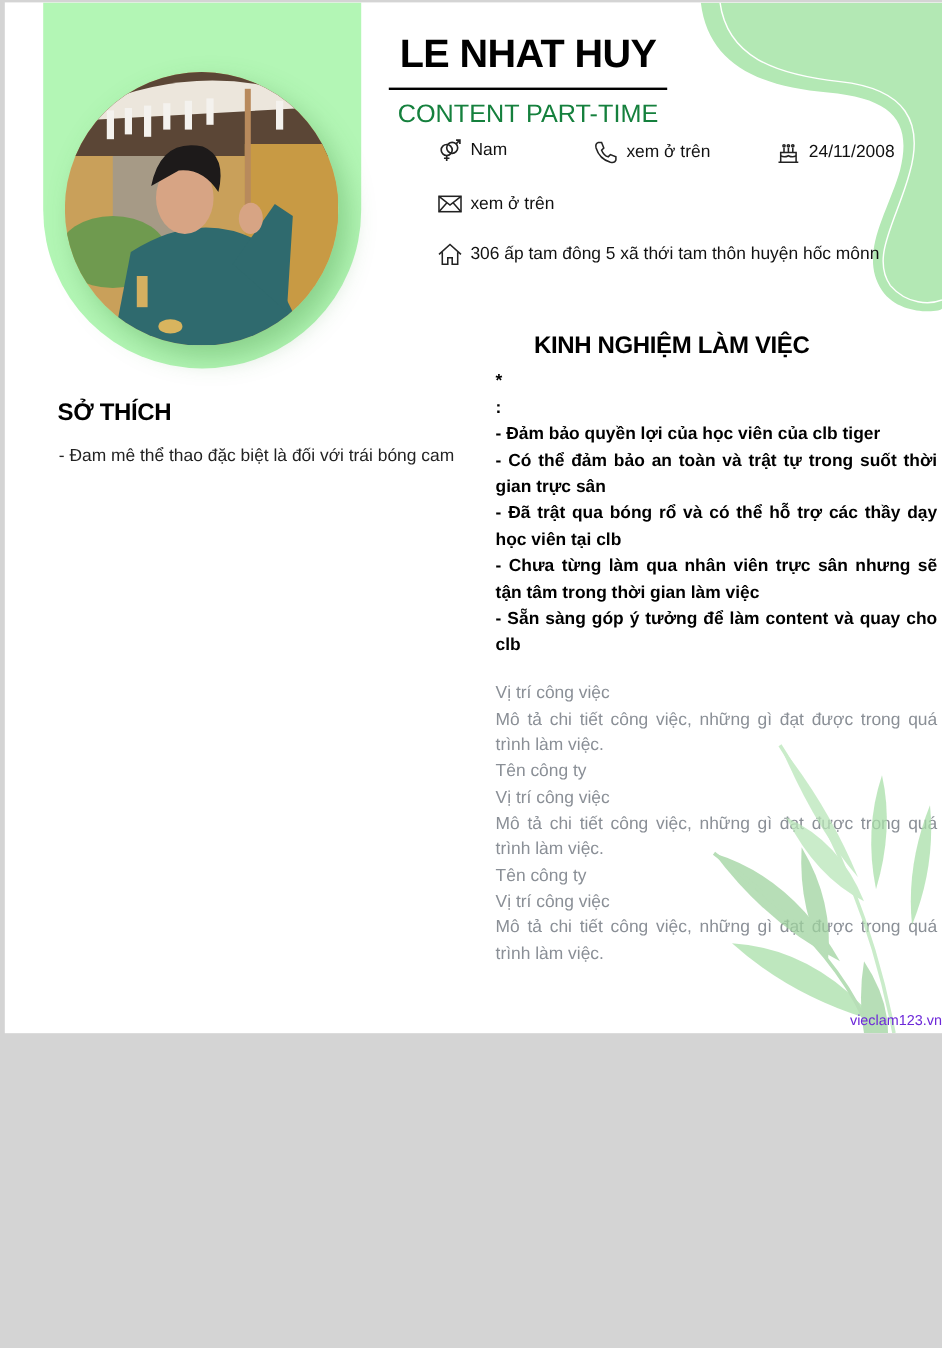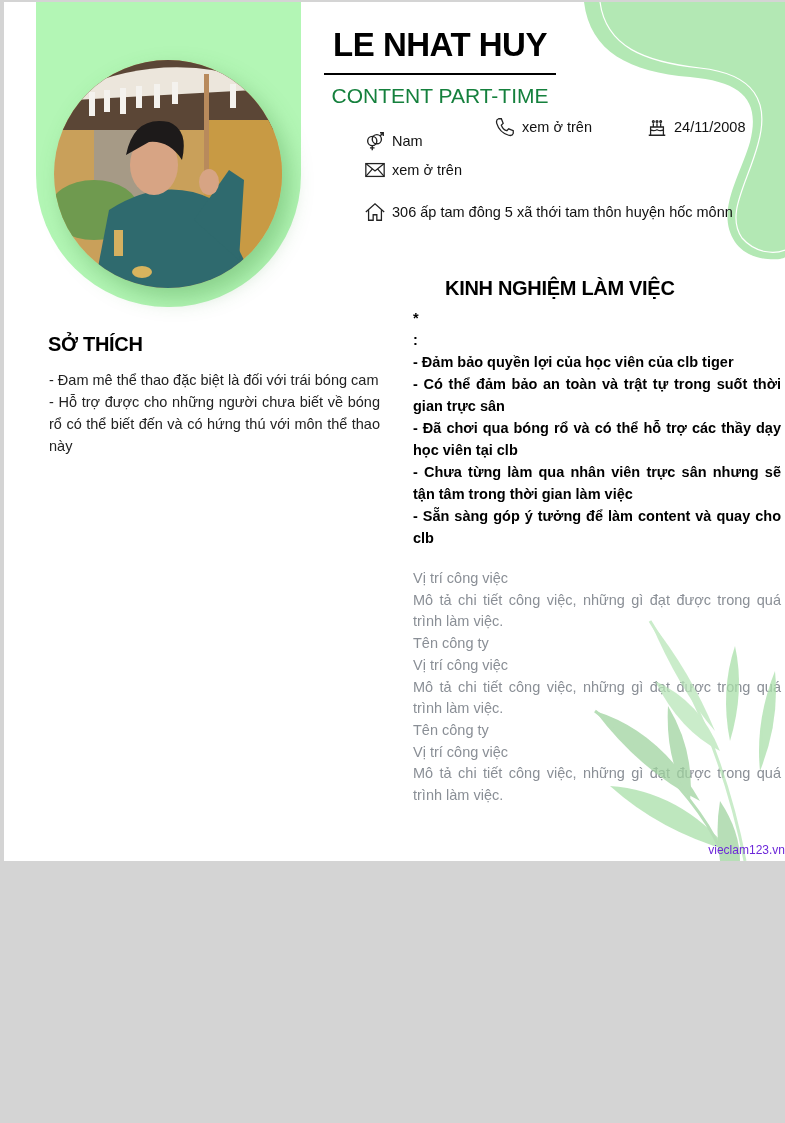--- a/index.html
+++ b/index.html
@@ -83,21 +83,21 @@
 
   <svg class="blob" viewBox="0 0 215 262">
     <path d="M14 0 C20 50 60 70 120 75 C175 80 190 100 180 140 C170 175 145 210 165 240 C180 262 215 258 215 255 L215 0 Z" fill="#b3e8b4"></path>
     <path d="M30 0 C36 45 75 60 130 66 C185 72 200 100 188 142 C178 180 155 212 172 236 C186 252 205 252 215 248" fill="none" stroke="#ffffff" stroke-width="1.2"></path>
   </svg>
 
   <div class="name">LE NHAT HUY</div>
   <div class="name-rule"></div>
   <div class="role">CONTENT PART-TIME</div>
 
-  <div class="info" style="left:360px; top:128px;text-align:center;">
+  <div class="info" style="left:360px; top:112px;text-align:center;">
     <svg viewBox="0 0 24 24" fill="none" stroke="#222" stroke-width="1.5">
       <circle cx="9" cy="12" r="5"></circle>
         <circle cx="14" cy="10" r="5"></circle>
       <path d="M9 17 V22 M6.5 19.5 H11.5 M17.5 6.5 L21 3 M17.5 3 H21 V6.5"></path>
     </svg>
     <span>Nam</span>
   </div>
 
   <div class="info" style="left:490px; top:114px;">
     <svg viewBox="0 0 24 24" fill="none" stroke="#222" stroke-width="1.4">
@@ -127,30 +127,29 @@
   <div class="info" style="left:360px; top:199px;">
     <svg viewBox="0 0 24 24" fill="none" stroke="#222" stroke-width="1.4">
       <path d="M2 12 L12 3 L22 12 M5 10 V21 H10 V15 H14 V21 H19 V10"></path>
     </svg>
     <span>306 ấp tam đông 5 xã thới tam thôn huyện hốc mônn</span>
   </div>
 
   <div class="section-title" style="left:44px; top:331px;">SỞ THÍCH</div>
   <div class="hobbies">
     <div>- Đam mê thể thao đặc biệt là đối với trái bóng cam</div>
-    <div>- Hỗ trợ được cho những người chưa biết về bóng rổ có thể biết đến và có hứng thú với môn thể thao này</div>
   </div>
 
   <div class="section-title" style="left:441px; top:275px;">KINH NGHIỆM LÀM VIỆC</div>
   <div class="exp">
     <div>*</div>
     <div>:</div>
     <div>- Đảm bảo quyền lợi của học viên của clb tiger</div>
     <div>- Có thể đảm bảo an toàn và trật tự trong suốt thời gian trực sân</div>
-    <div>- Đã chơi qua bóng rổ và có thể hỗ trợ các thầy dạy học viên tại clb</div>
+    <div>- Đã trật qua bóng rổ và có thể hỗ trợ các thầy dạy học viên tại clb</div>
     <div>- Chưa từng làm qua nhân viên trực sân nhưng sẽ tận tâm trong thời gian làm việc</div>
     <div>- Sẵn sàng góp ý tưởng để làm content và quay cho clb</div>
   </div>
 
   <div class="jobs">
     <div> Vị trí công việc</div>
     <div> Mô tả chi tiết công việc, những gì đạt được trong quá trình làm việc.</div>
     <div> Tên công ty</div>
     <div> Vị trí công việc</div>
     <div> Mô tả chi tiết công việc, những gì đạt được trong quá trình làm việc.</div>

